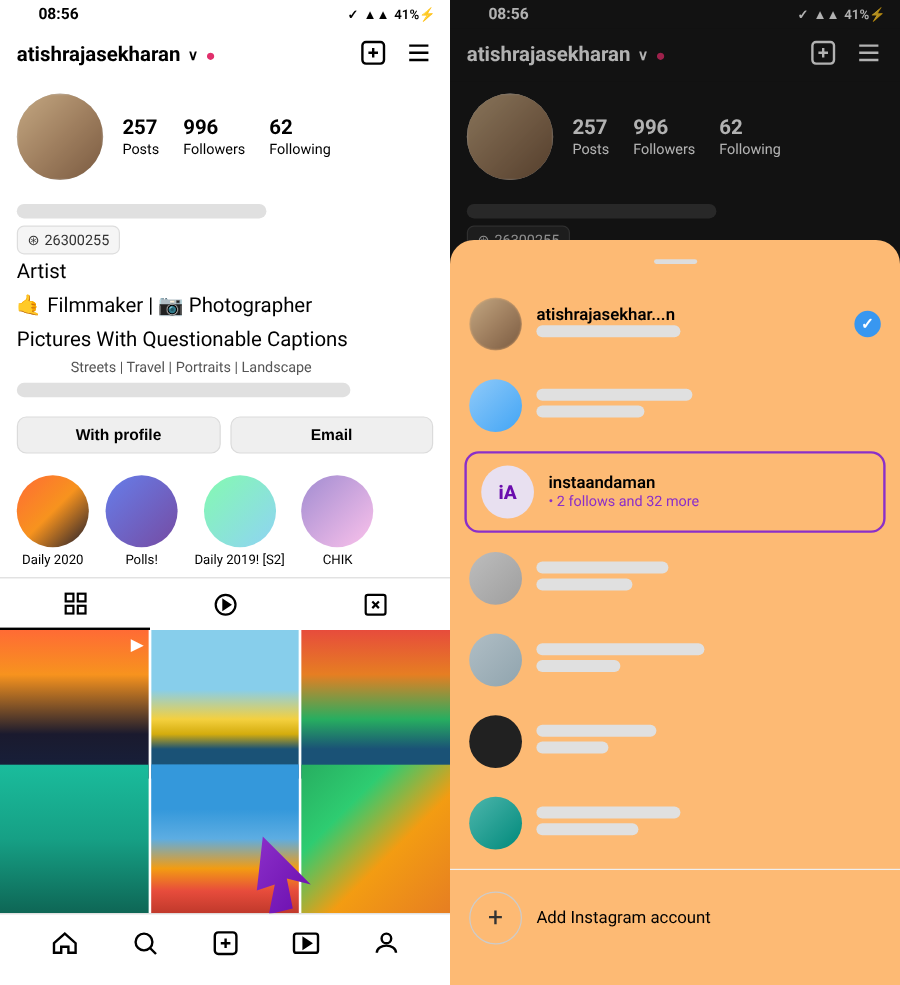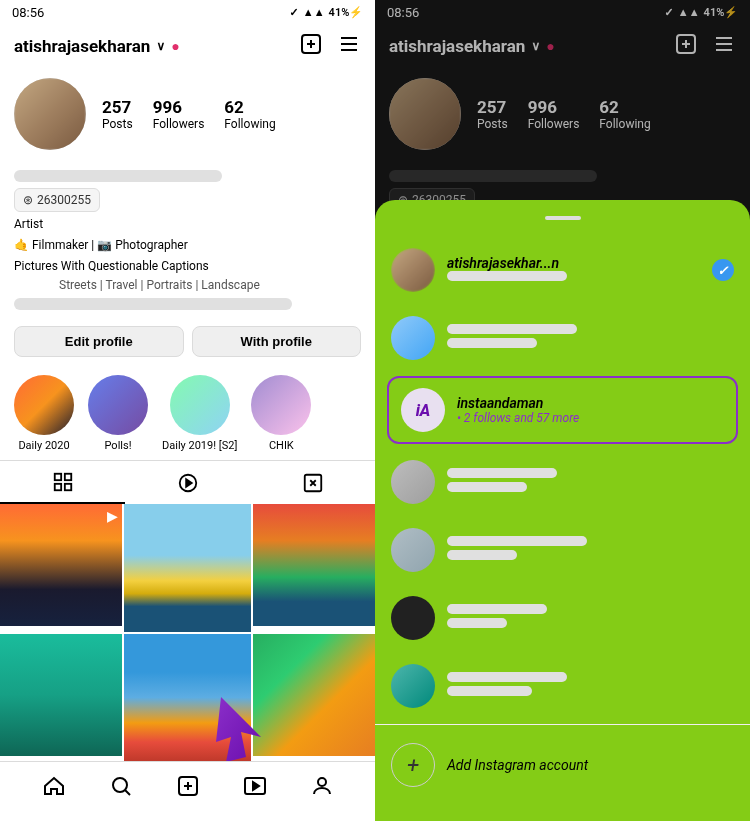--- a/index.html
+++ b/index.html
@@ -40,21 +40,21 @@
       justify-content: space-between;
       align-items: center;
       padding: 4px 12px;
       font-size: 12px;
       font-weight: 600;
       height: 24px;
     }
     .left-panel .status-bar { background: #fff; color: #000; }
     .right-panel .status-bar { background: #1a1a1a; color: #fff; }
 
-    .status-time { font-weight: 400; font-size: 13px; }
+    .status-time { font-weight: 700; font-size: 13px; margin-left: 20px; }
     .status-icons { display: flex; align-items: center; gap: 4px; }
     .status-icons span { font-size: 11px; }
 
     
     .header {
       display: flex;
       align-items: center;
       justify-content: space-between;
       padding: 8px 14px;
       height: 44px;
@@ -156,21 +156,21 @@
       padding: 4px 8px;
       border: 1px solid #ddd;
       border-radius: 6px;
       width: fit-content;
       font-size: 12px;
     }
     .left-panel .threads-badge { background: #f5f5f5; color: #333; }
     .right-panel .threads-badge { background: #2a2a2a; color: #ccc; border-color: #444; }
 
     .bio-text {
-      font-size: 12px;
+      font-size: 17px;
       line-height: 1.4;
       margin: 4px 0;
     }
     .left-panel .bio-text { color: #000; }
     .right-panel .bio-text { color: #fff; }
 
     .bio-tag { font-size: 12px; margin: 2px 0; }
     .left-panel .bio-tag { color: #555; margin-left: 45px; }
 
     
@@ -277,25 +277,24 @@
       background: rgba(0,0,0,0.3);
       z-index: 10;
       border-radius: 0;
     }
 
     .popup-sheet {
       position: absolute;
       bottom: 0;
       left: 0;
       right: 0;
-      background: #84cc16;
+      background: #fdba74;
       border-radius: 20px 20px 0 0;
       padding: 16px 0 20px;
       z-index: 11;
-      font-style: italic;
     }
 
     .popup-handle {
       width: 36px;
       height: 4px;
       background: #ddd;
       border-radius: 2px;
       margin: 0 auto 16px;
     }
 
@@ -526,22 +525,22 @@
       <span>26300255</span>
     </div>
     <div class="bio-text">Artist</div>
     <div class="bio-text">🤙 Filmmaker | 📷 Photographer</div>
     <div class="bio-text">Pictures With Questionable Captions</div>
     <div class="bio-tag">Streets | Travel | Portraits | Landscape</div>
     <div class="blurred-line medium" style="margin-top:6px;"></div>
   </div>
 
   <div class="action-buttons">
-    <button class="action-btn">Edit profile</button>
     <button class="action-btn">With profile</button>
+    <button class="action-btn">Email</button>
   </div>
 
   <div class="highlights">
     <div class="highlight-item">
       <div class="highlight-circle hl-sunset"></div>
       <span class="highlight-label">Daily 2020</span>
     </div>
     <div class="highlight-item">
       <div class="highlight-circle hl-polls"></div>
       <span class="highlight-label">Polls!</span>
@@ -736,21 +735,21 @@
       <div class="popup-account-info">
         <div class="blurred-text" style="width:130px;"></div>
         <div class="blurred-text" style="width:90px;"></div>
       </div>
     </div>
 
     <div class="popup-account-item highlighted">
       <div class="popup-avatar-ia">iA</div>
       <div class="popup-account-info">
         <div class="popup-account-name">instaandaman</div>
-        <div class="popup-account-sub purple">• 2 follows and 57 more</div>
+        <div class="popup-account-sub purple">• 2 follows and 32 more</div>
       </div>
     </div>
 
     <div class="popup-account-item">
       <div style="width:44px;height:44px;border-radius:50%;background:linear-gradient(135deg,#bdbdbd,#9e9e9e);"></div>
       <div class="popup-account-info">
         <div class="blurred-text" style="width:110px;"></div>
         <div class="blurred-text" style="width:80px;"></div>
       </div>
     </div>

